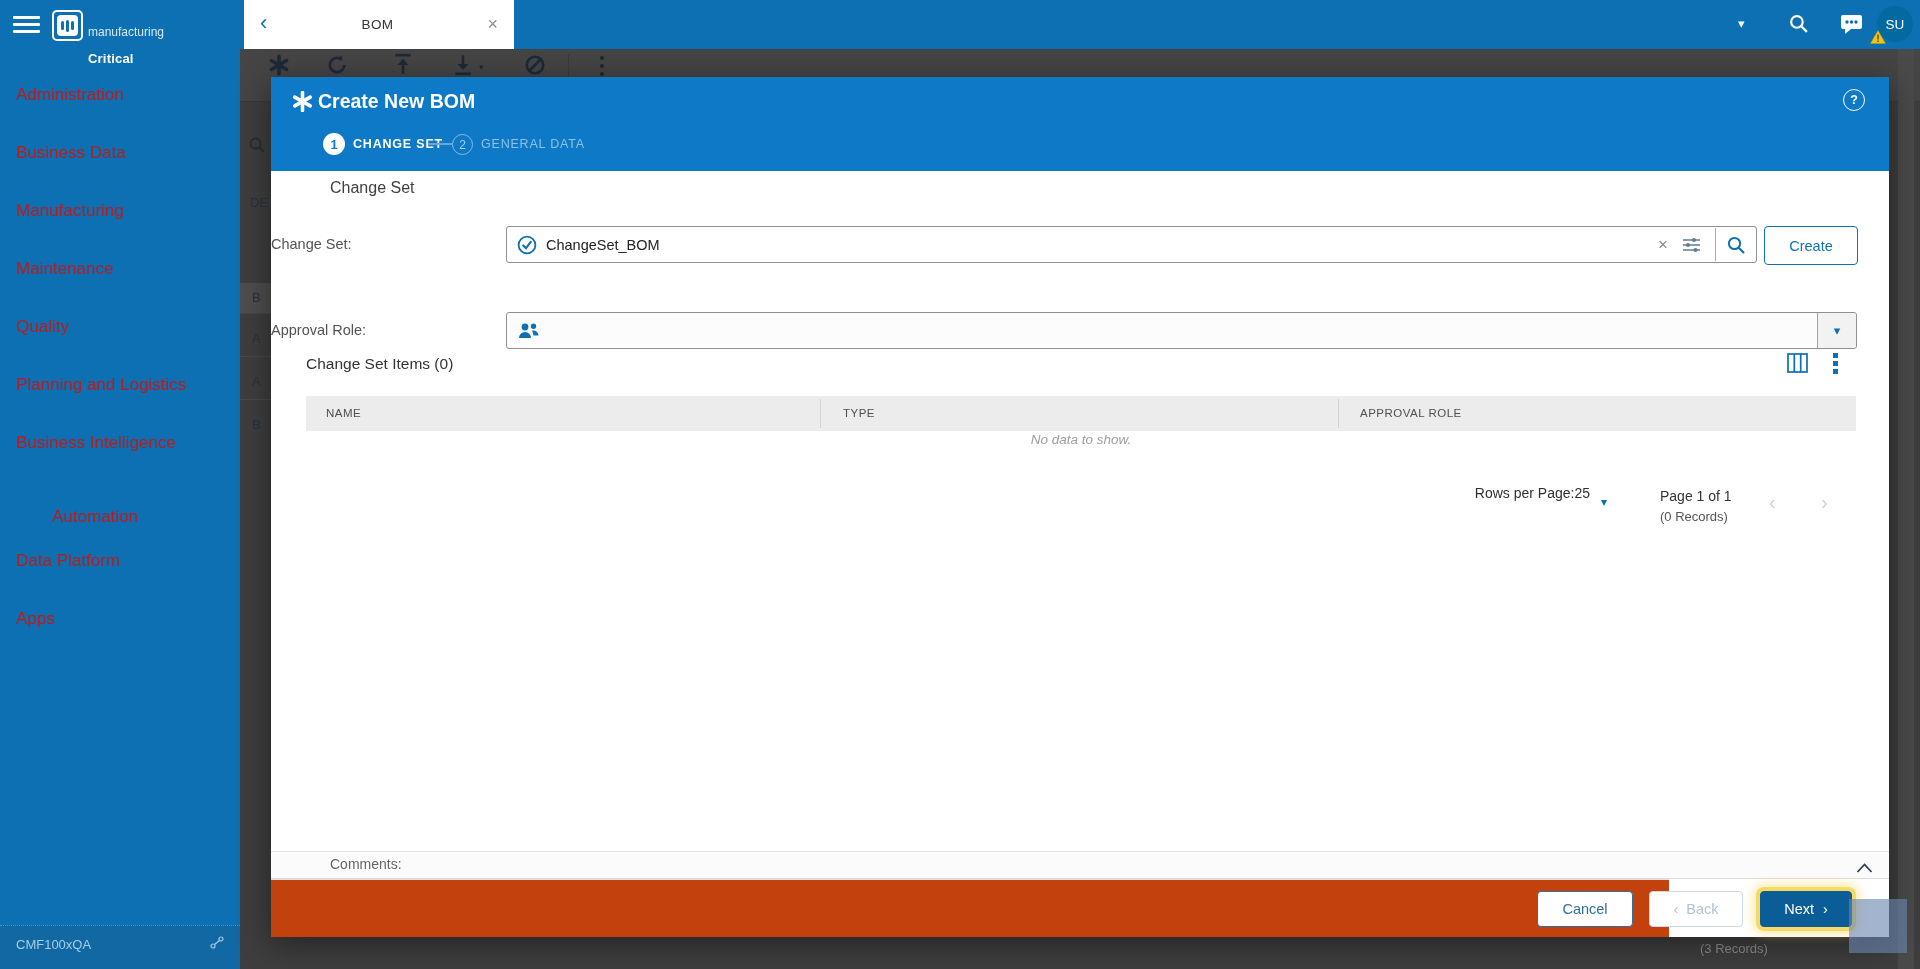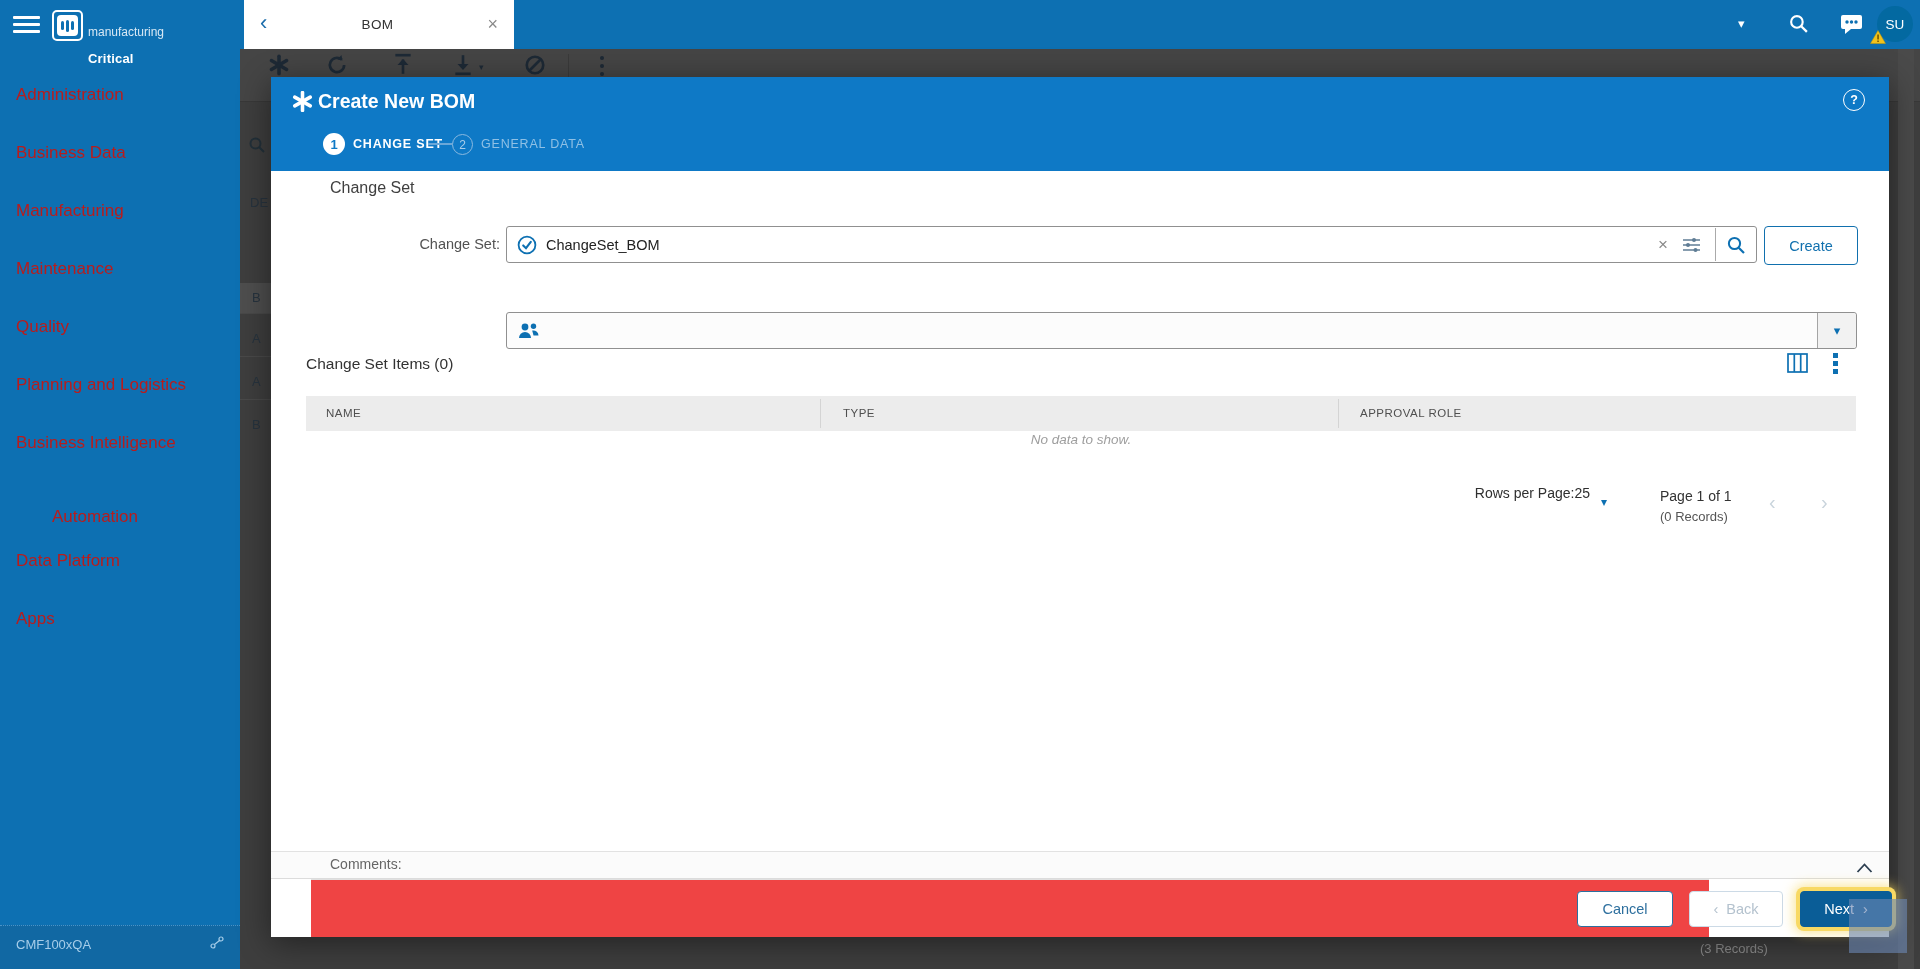--- a/index.html
+++ b/index.html
@@ -64,21 +64,21 @@
   .step1-circle{position:absolute;left:52px;top:56px;width:22px;height:22px;border-radius:50%;background:#fff;
     color:#0e79c6;font-size:13px;font-weight:bold;display:flex;align-items:center;justify-content:center;}
   .step1-label{position:absolute;left:82px;top:60px;color:#fff;font-size:12.5px;font-weight:bold;letter-spacing:.8px;}
   .step-line{position:absolute;left:157px;top:66px;width:24px;height:2px;background:#6aa7d8;}
   .step2-circle{position:absolute;left:181px;top:57px;width:19px;height:19px;border-radius:50%;border:1.5px solid #8ab9e0;
     color:#a8cdea;font-size:12px;display:flex;align-items:center;justify-content:center;}
   .step2-label{position:absolute;left:210px;top:60px;color:#8fc0e5;font-size:12.5px;letter-spacing:.8px;}
 
   .section-title{position:absolute;left:59px;top:102px;color:#3f3f3f;font-size:16px;}
 
-  .form-label{position:absolute;width:229px;text-align:right;color:#525252;font-size:14.5px;line-height:37px;}
+  .form-label{position:absolute;width:229px;text-align:left;color:#525252;font-size:14.5px;line-height:37px;}
   .cs-input{position:absolute;left:235px;top:149px;width:1251px;height:37px;border:1px solid #909090;border-radius:3px;
     box-sizing:border-box;background:#fff;display:flex;align-items:center;}
   .cs-check{margin-left:10px;display:flex;}
   .cs-value{margin-left:9px;color:#222;font-size:14.5px;flex:1;}
   .cs-clear{color:#8a8a8a;font-size:17px;padding:0 8px;cursor:pointer;}
   .cs-filter{padding:0 6px;cursor:pointer;display:flex;}
   .cs-sep{width:1px;height:33px;background:#aaa;margin-left:8px;}
   .cs-search{padding:0 10px;cursor:pointer;display:flex;}
   .create-btn{position:absolute;left:1493px;top:149px;width:92px;height:37px;background:#fff;border:1px solid #1170ae;
     border-radius:4px;color:#1170ae;font-size:14.5px;display:flex;align-items:center;justify-content:center;cursor:pointer;}
@@ -105,21 +105,21 @@
   .pg-page{position:absolute;left:1389px;top:411px;color:#333;font-size:14px;}
   .pg-records{position:absolute;left:1389px;top:432px;color:#555;font-size:13px;}
   .pg-prev{position:absolute;left:1498px;top:414px;color:#c9d4dc;font-size:20px;cursor:default;}
   .pg-next{position:absolute;left:1550px;top:414px;color:#c9d4dc;font-size:20px;cursor:default;}
 
   .comments-bar{position:absolute;left:0;top:774px;width:1618px;height:28px;background:#fbfbfb;
     border-top:1px solid #e2e2e2;border-bottom:1px solid #dcdcdc;box-sizing:border-box;}
   .comments-label{position:absolute;left:59px;top:779px;color:#666;font-size:14px;}
   .comments-collapse{position:absolute;left:1585px;top:782px;cursor:pointer;}
 
-  .modal-footer{position:absolute;left:0;top:802px;width:1398px;height:58px;background:#ef4444;border-top:1px solid #e0e0e0;box-sizing:border-box;margin-left:40px;}
+  .modal-footer{position:absolute;left:0;top:802px;width:1398px;height:58px;background:#c2410c;border-top:1px solid #e0e0e0;box-sizing:border-box;}
   .btn{position:absolute;top:11px;height:36px;border-radius:4px;font-size:14.5px;display:flex;align-items:center;justify-content:center;box-sizing:border-box;cursor:pointer;}
   .btn-cancel{left:1266px;width:96px;background:#fff;border:1px solid #2d6f9e;color:#2d6f9e;}
   .btn-back{left:1378px;width:94px;background:#fff;border:1px solid #ccdae6;color:#b4c2ce;gap:8px;cursor:default;}
   .btn-next{left:1489px;width:92px;background:#0a5d97;border:1px solid #0a5d97;color:#fff;gap:9px;
     box-shadow:0 0 0 4px #f8d964, 0 0 12px 6px rgba(248,217,100,.65);}
 
   .blue-square{left:1849px;top:899px;width:58px;height:54px;background:rgba(106,134,178,.62);z-index:30;}
 </style>
 </head>
 <body>
@@ -306,20 +306,21 @@
     <span class="cs-sep"></span>
     <span class="cs-search">
       <svg width="20" height="20" viewBox="0 0 20 20">
           <circle cx="8.5" cy="8.5" r="5.6" fill="none" stroke="#0d70b2" stroke-width="2"></circle>
           <line x1="12.7" y1="12.7" x2="18" y2="18" stroke="#0d70b2" stroke-width="2.2"></line>
         </svg>
     </span>
   </div>
   <div class="create-btn">Create</div>
 
+  <div class="form-label" style="left:0;top:235px;">Approval Role:</div>
   <div class="ar-input">
     <div class="ar-main">
       <span class="ar-people">
         <svg width="23" height="18" viewBox="0 0 23 18">
             <circle cx="8" cy="5" r="3.4" fill="#0d70b2"></circle>
             <path d="M2 16 a6 6 0 0 1 12 0 Z" fill="#0d70b2"></path>
             <circle cx="16.5" cy="4.2" r="2.7" fill="#0d70b2"></circle>
             <path d="M15.2 8.6 a5 5 0 0 1 6.3 4.8 L16.5 13.4 Z" fill="#0d70b2"></path>
           </svg>
       </span>

